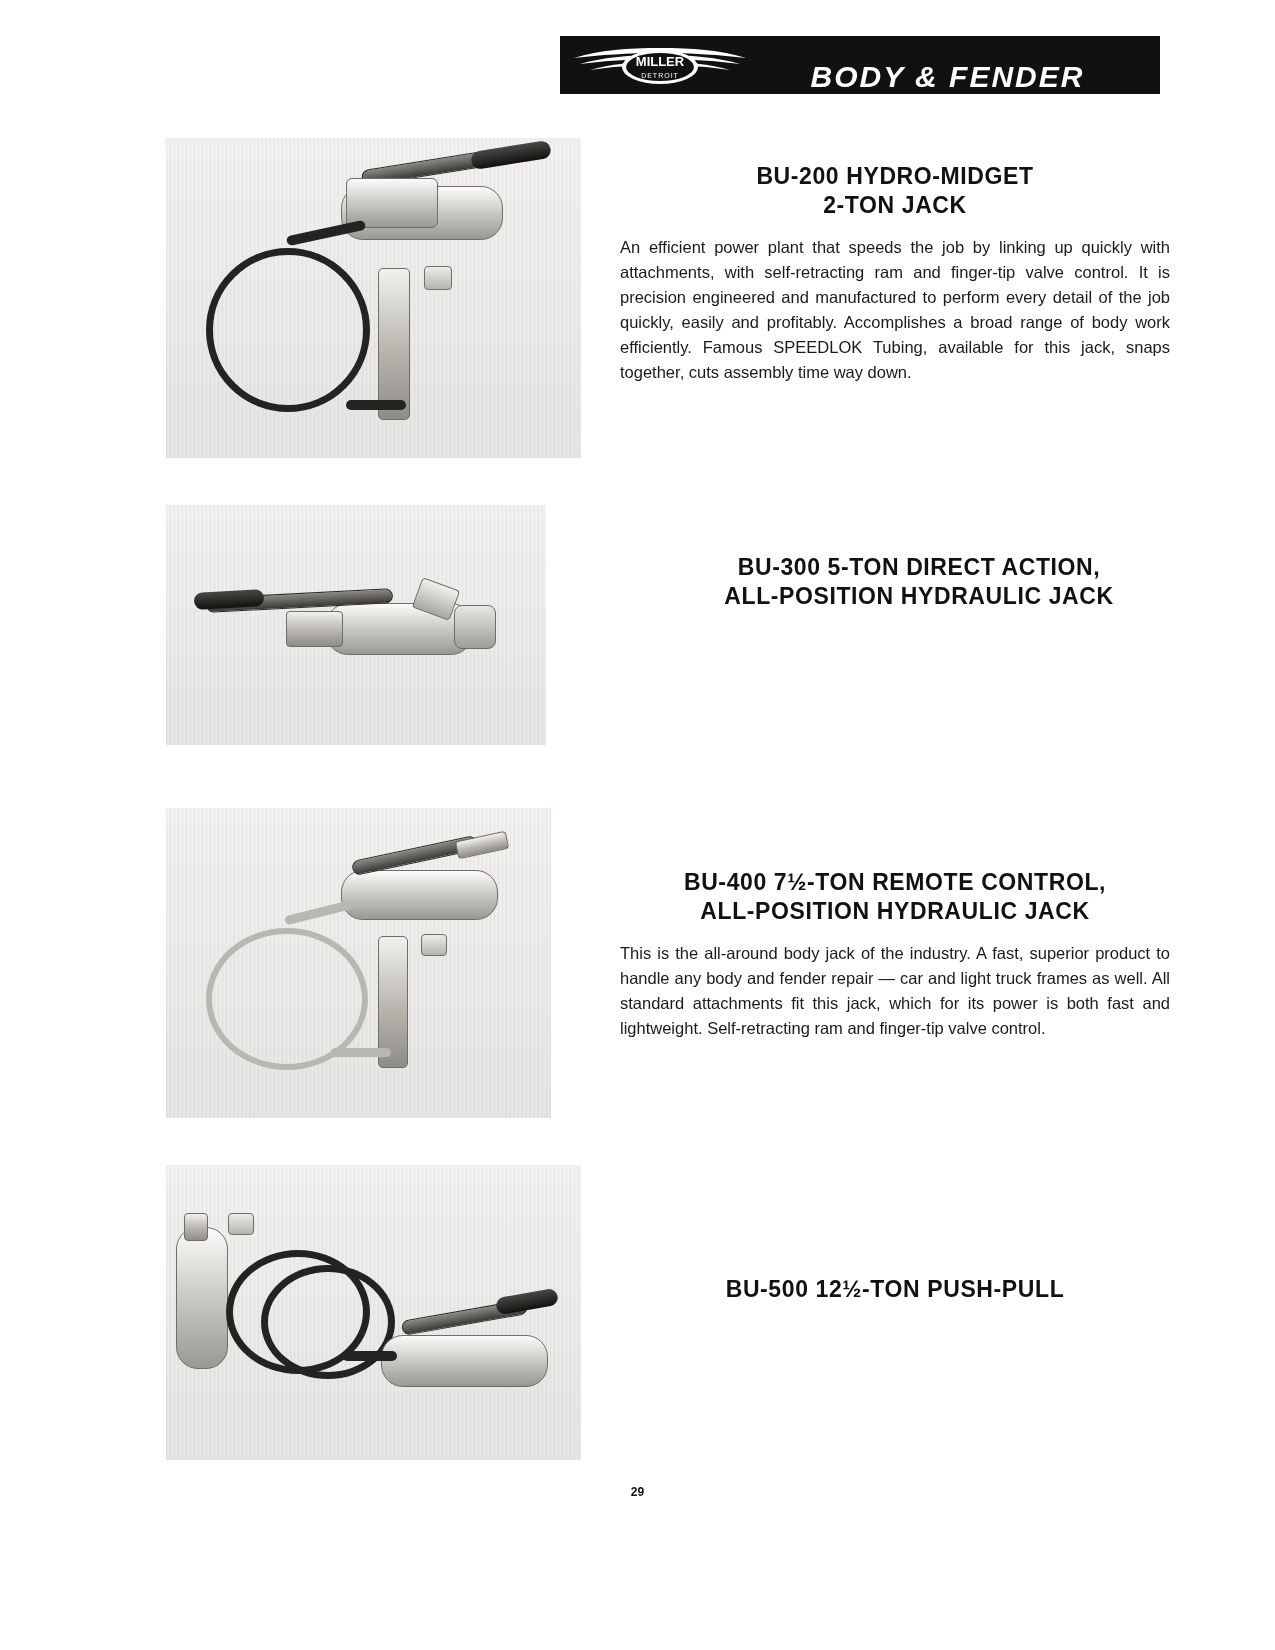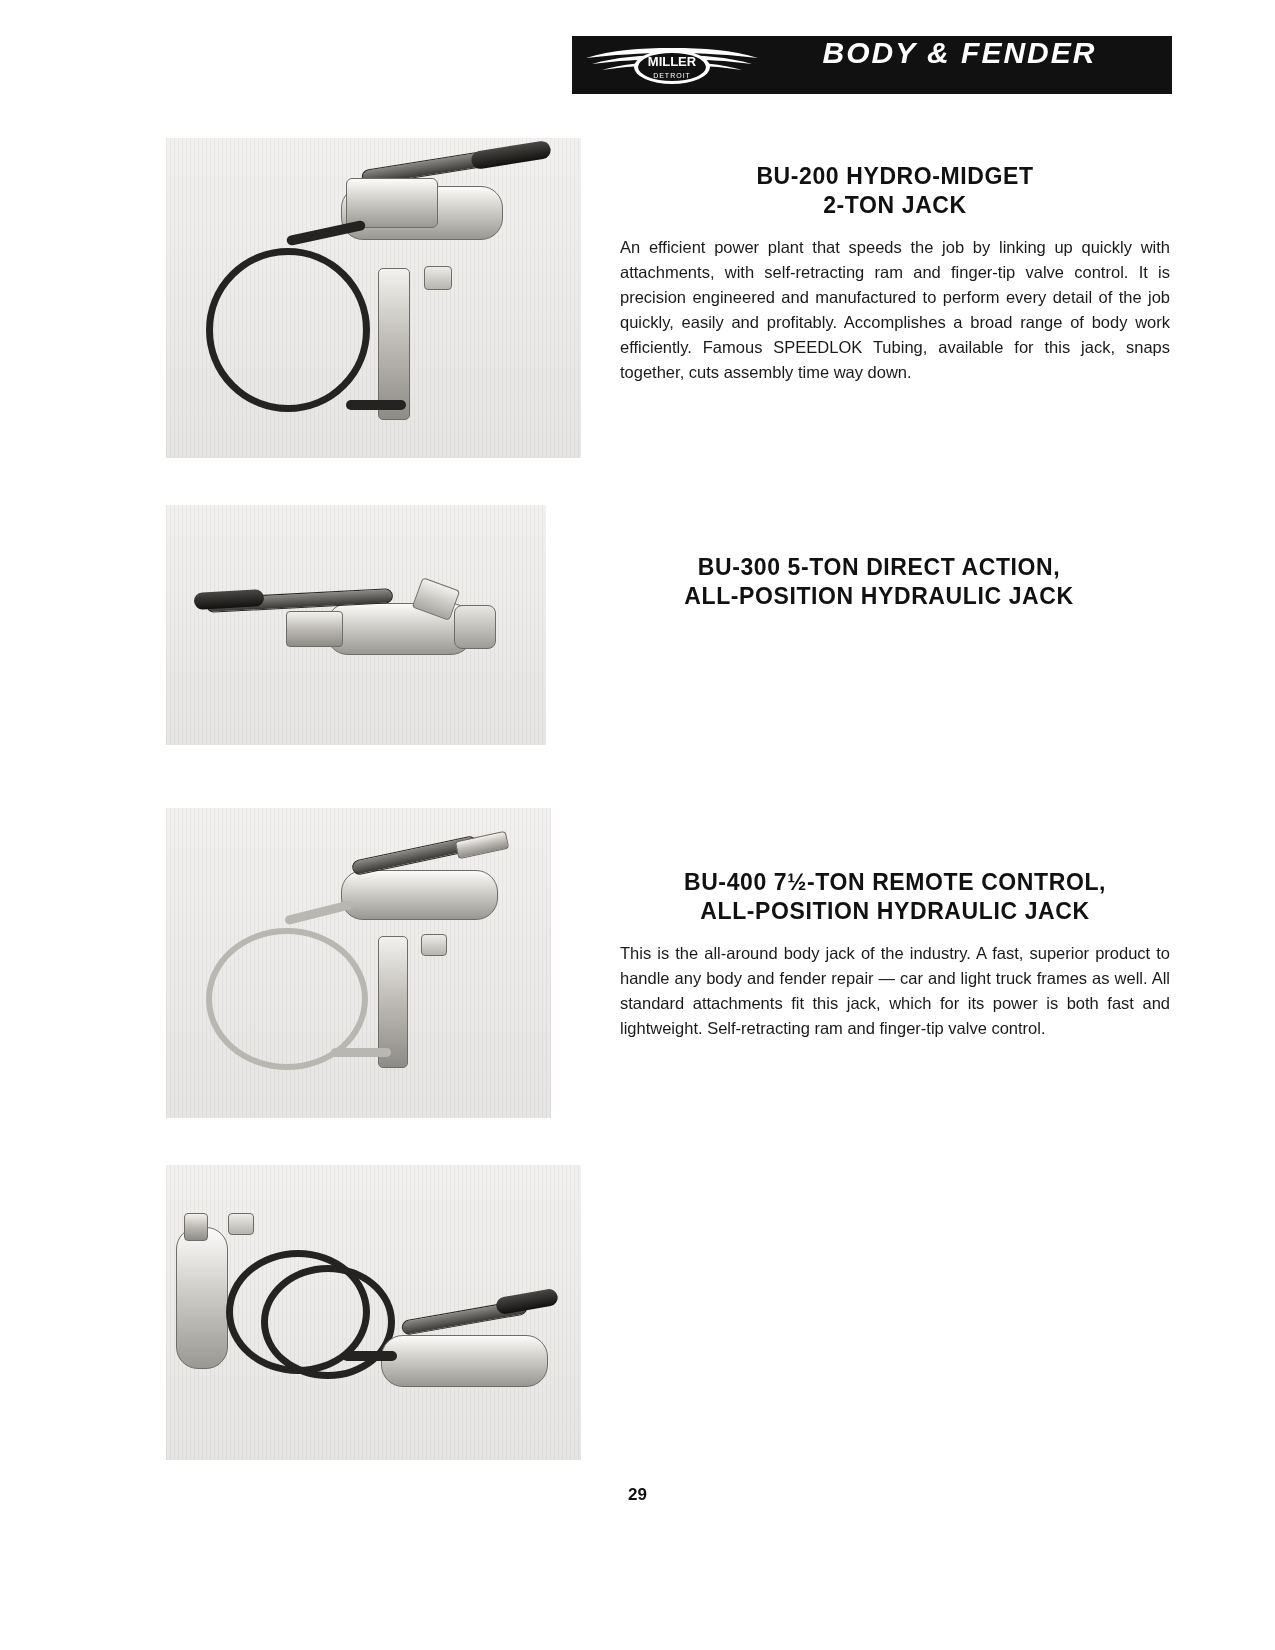--- a/index.html
+++ b/index.html
@@ -18,22 +18,21 @@
 
   
   .header-banner {
     position: absolute;
     top: 36px;
     left: 560px;
     width: 600px;
     height: 58px;
     background: #111111;
     display: flex;
-    align-items: flex-start;
-    margin-left: 12px;
+    align-items: flex-end;
   }
   .header-logo {
     width: 195px;
     height: 58px;
     position: relative;
     flex: none;
   }
   .logo-wing-svg {
     position: absolute;
     top: 4px;
@@ -104,21 +103,21 @@
     color: #1a1a1a;
     margin: 0;
   }
 
   .page-number {
     position: absolute;
     top: 1485px;
     left: 0;
     width: 1275px;
     text-align: center;
-    font-size: 17px;
+    font-size: 12px;
     font-weight: bold;
     color: #111;
   }
 
   
   .ill { position: absolute; }
   .ill-body {
     background: linear-gradient(180deg,#fbfbfa 0%, #cfcdc8 45%, #9a9892 100%);
     border: 1px solid #6f6d69;
     border-radius: 22px;
@@ -207,21 +206,21 @@
     <div class="photo" style="left:166px; top:0px; width:380px; height:240px;">
       <div class="photo-inner"></div>
       <div class="ill ill-body" style="left:160px; top:98px; width:145px; height:50px;"></div>
       <div class="ill ill-ram" style="left:120px; top:106px; width:55px; height:34px; border-radius:4px;"></div>
       <div class="ill ill-handle" style="left:40px; top:88px; width:185px; height:13px; transform:rotate(-3deg);"></div>
       <div class="ill ill-dark-handle" style="left:28px; top:86px; width:70px; height:17px; transform:rotate(-3deg);"></div>
       <div class="ill" style="left:250px; top:78px; width:38px; height:30px; background:linear-gradient(180deg,#f2f1ee,#a8a6a0); border:1px solid #6f6d69; border-radius:4px; transform:rotate(20deg);"></div>
       <div class="ill" style="left:288px; top:100px; width:40px; height:42px; background:linear-gradient(180deg,#e9e7e3,#9e9c96); border:1px solid #6f6d69; border-radius:8px;"></div>
     </div>
 
-    <div class="text-col" style="left:604px; top:48px; width:550px;">
+    <div class="text-col" style="left:644px; top:48px; width:550px;">
       <div class="prod-title">
         <span class="ln">BU-300 5-TON DIRECT ACTION,</span>
         <span class="ln">ALL-POSITION HYDRAULIC JACK</span>
       </div>
     </div>
   </div>
 
   <div class="product-row" style="top:808px;">
 
     <div class="photo" style="left:166px; top:0px; width:385px; height:310px;">
@@ -255,19 +254,20 @@
       <div class="hose" style="left:60px; top:85px; width:130px; height:110px;"></div>
       <div class="hose" style="left:95px; top:100px; width:120px; height:100px;"></div>
       <div class="ill ill-body" style="left:215px; top:170px; width:165px; height:50px;"></div>
       <div class="ill ill-handle" style="left:235px; top:145px; width:125px; height:13px; transform:rotate(-10deg);"></div>
       <div class="ill ill-dark-handle" style="left:330px; top:128px; width:62px; height:17px; transform:rotate(-10deg);"></div>
       <div class="ill" style="left:176px; top:186px; width:55px; height:10px; background:#242321; border-radius:5px;"></div>
     </div>
 
     <div class="text-col" style="left:620px; top:110px; width:550px;">
       <div class="prod-title">
+        <span class="ln">BU-500 12½-TON PUSH-PULL</span>
       </div>
     </div>
   </div>
 
   <div class="page-number">29</div>
 
 </div>
 
 </body></html>

